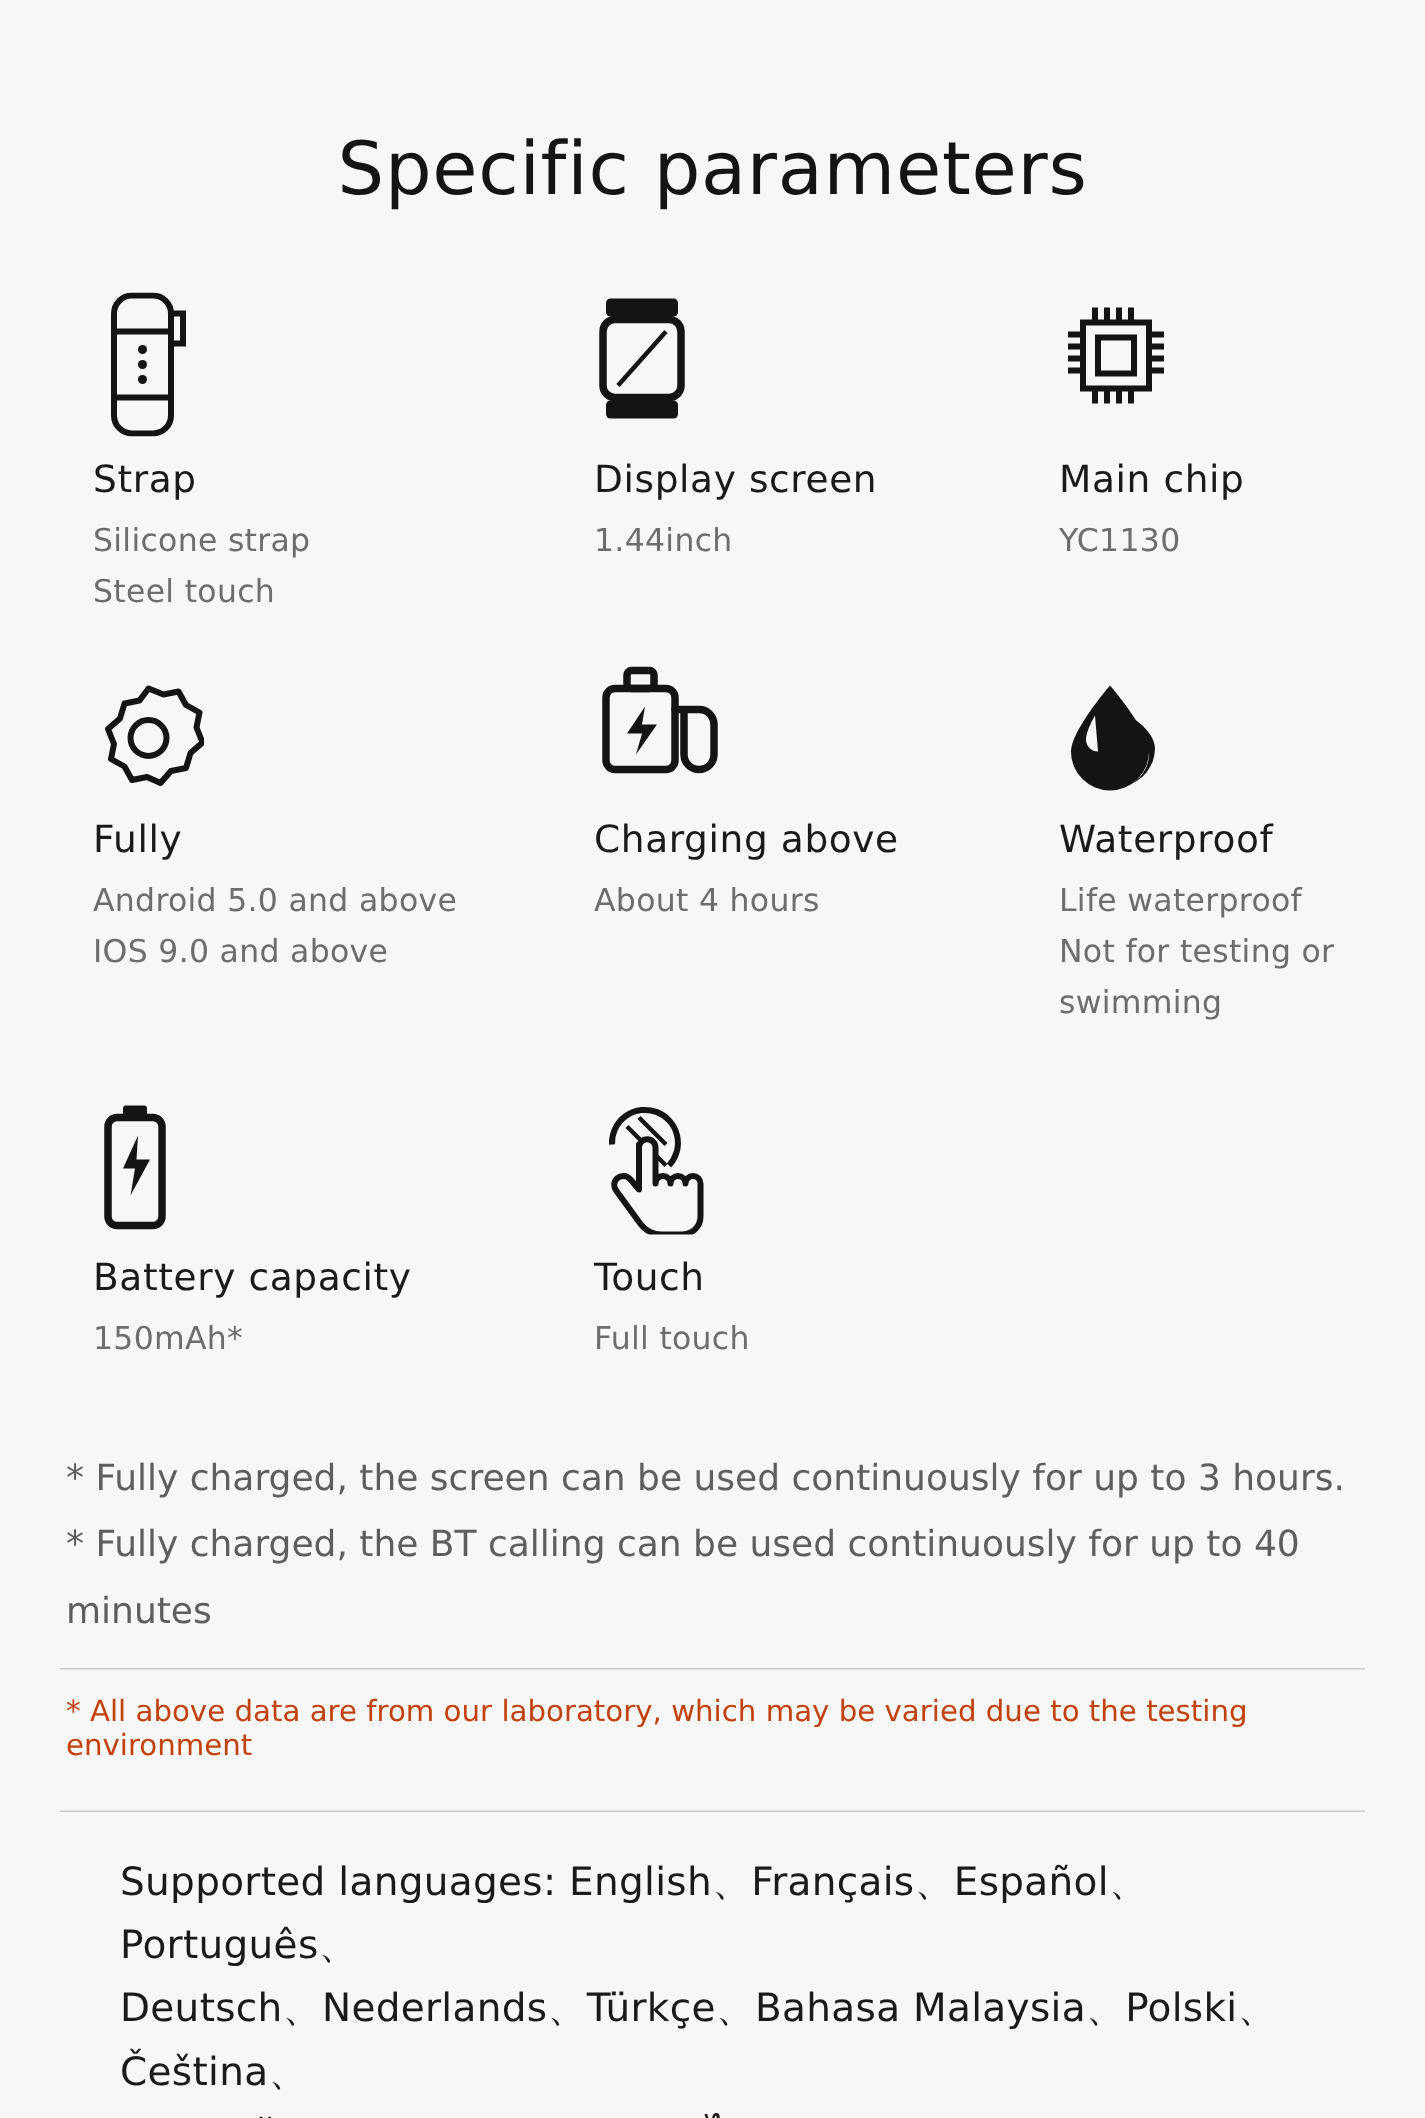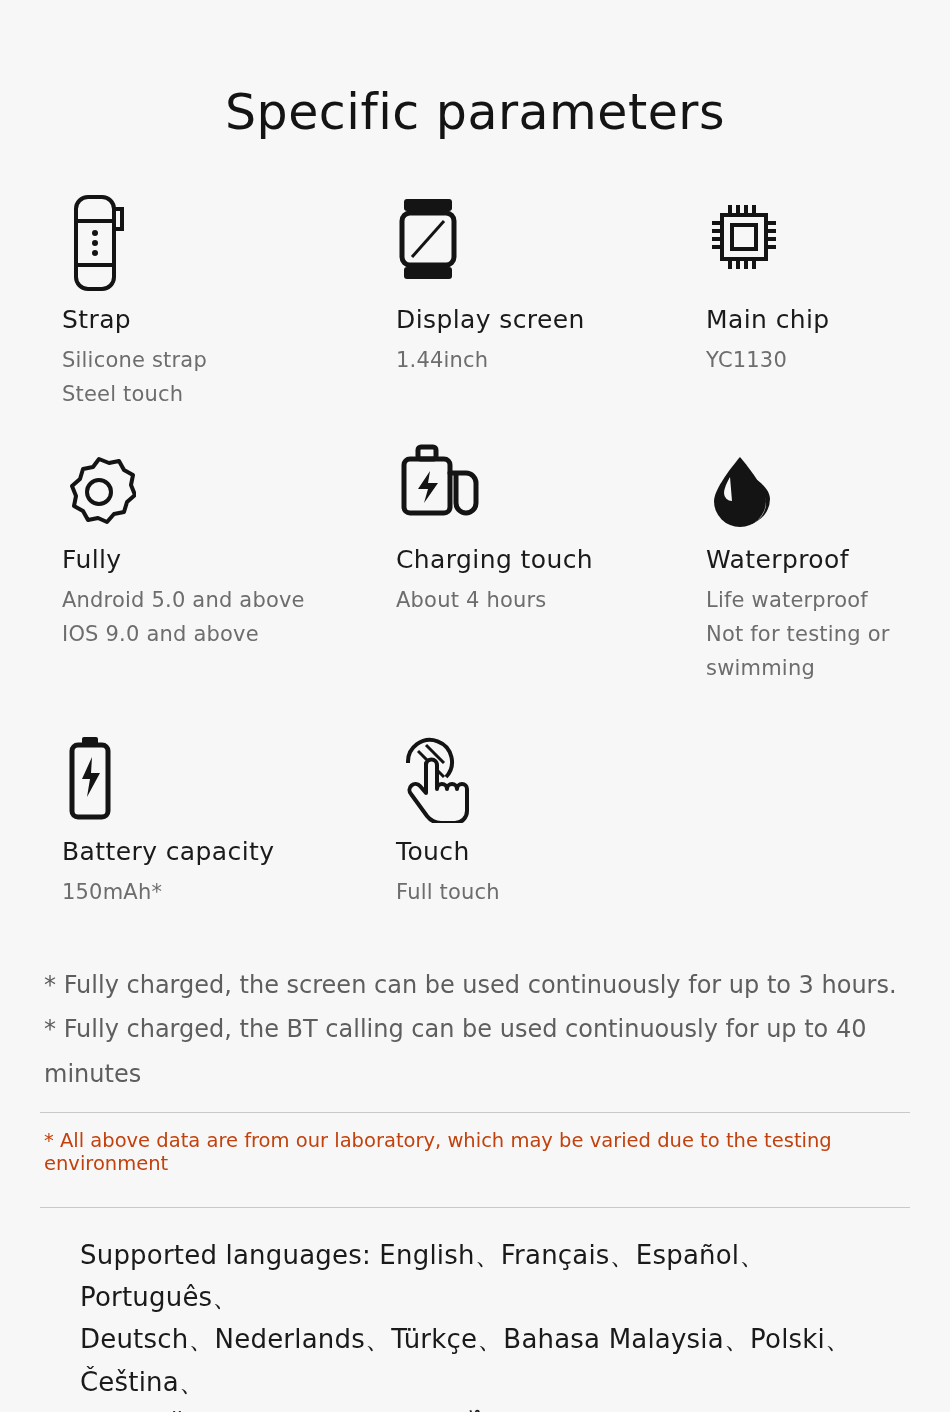--- a/index.html
+++ b/index.html
@@ -183,21 +183,21 @@
 
     <div class="cell row2">
       <div class="icon-wrap">
         <svg width="96" height="92" viewBox="0 0 96 92">
           <rect x="8" y="20" width="46" height="54" rx="6" fill="none" stroke="#141414" stroke-width="5"></rect>
           <rect x="22" y="8" width="18" height="12" rx="3" fill="none" stroke="#141414" stroke-width="5"></rect>
           <path d="M34 32 l-12 18 h10 l-4 14 14 -20 h-10 z" fill="#141414"></path>
           <path d="M54 34 h16 a10 10 0 0 1 10 10 v20 a10 10 0 0 1 -10 10 a10 10 0 0 1 -10 -10 v-30" fill="none" stroke="#141414" stroke-width="5" stroke-linecap="round"></path>
         </svg>
       </div>
-      <div class="cell-title">Charging touch</div>
+      <div class="cell-title">Charging above</div>
       <div class="cell-line">About 4 hours</div>
     </div>
 
     <div class="cell row2">
       <div class="icon-wrap">
         <svg width="76" height="80" viewBox="0 0 76 80">
           <path d="M34 6 C34 6 8 36 8 50 a26 26 0 0 0 52 0 C60 36 34 6 34 6 z" fill="#141414"></path>
           <path d="M46 26 C54 38 60 44 60 52 a22 22 0 0 1 -16 21 a26 26 0 0 0 20 -25 c0 -9 -10 -18 -18 -22 z" fill="#141414"></path>
           <path d="M24 26 C24 26 18 36 18 42 a8 8 0 0 0 8 8 z" fill="#f7f7f7"></path>
         </svg>

